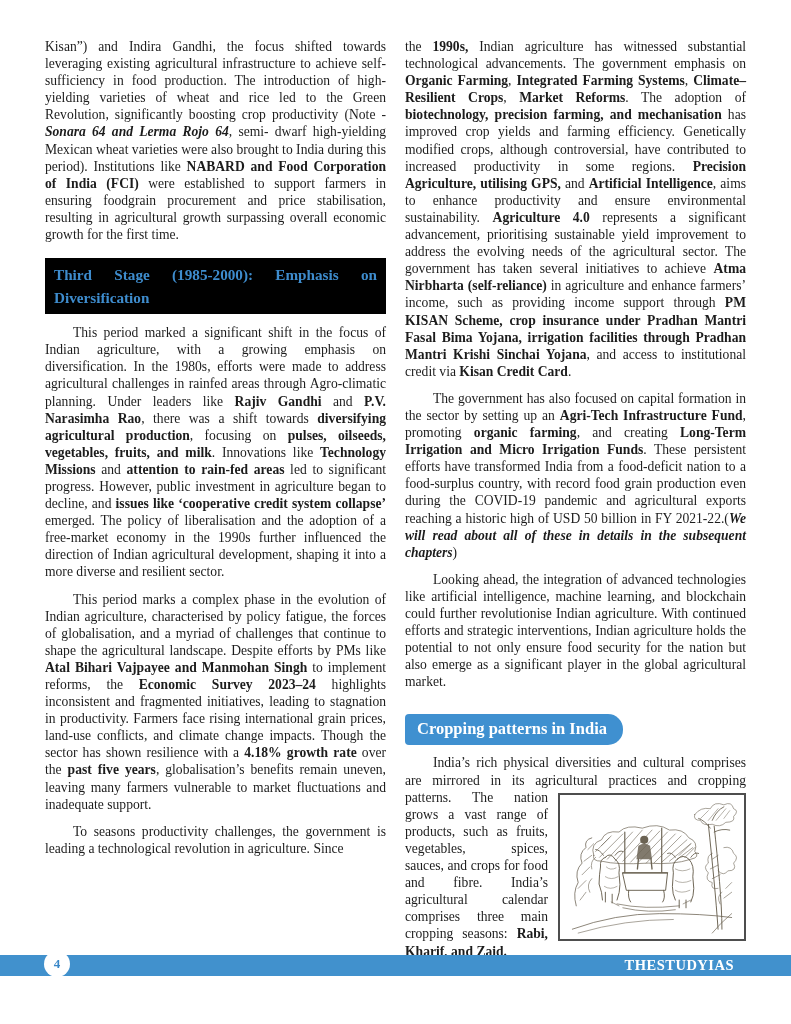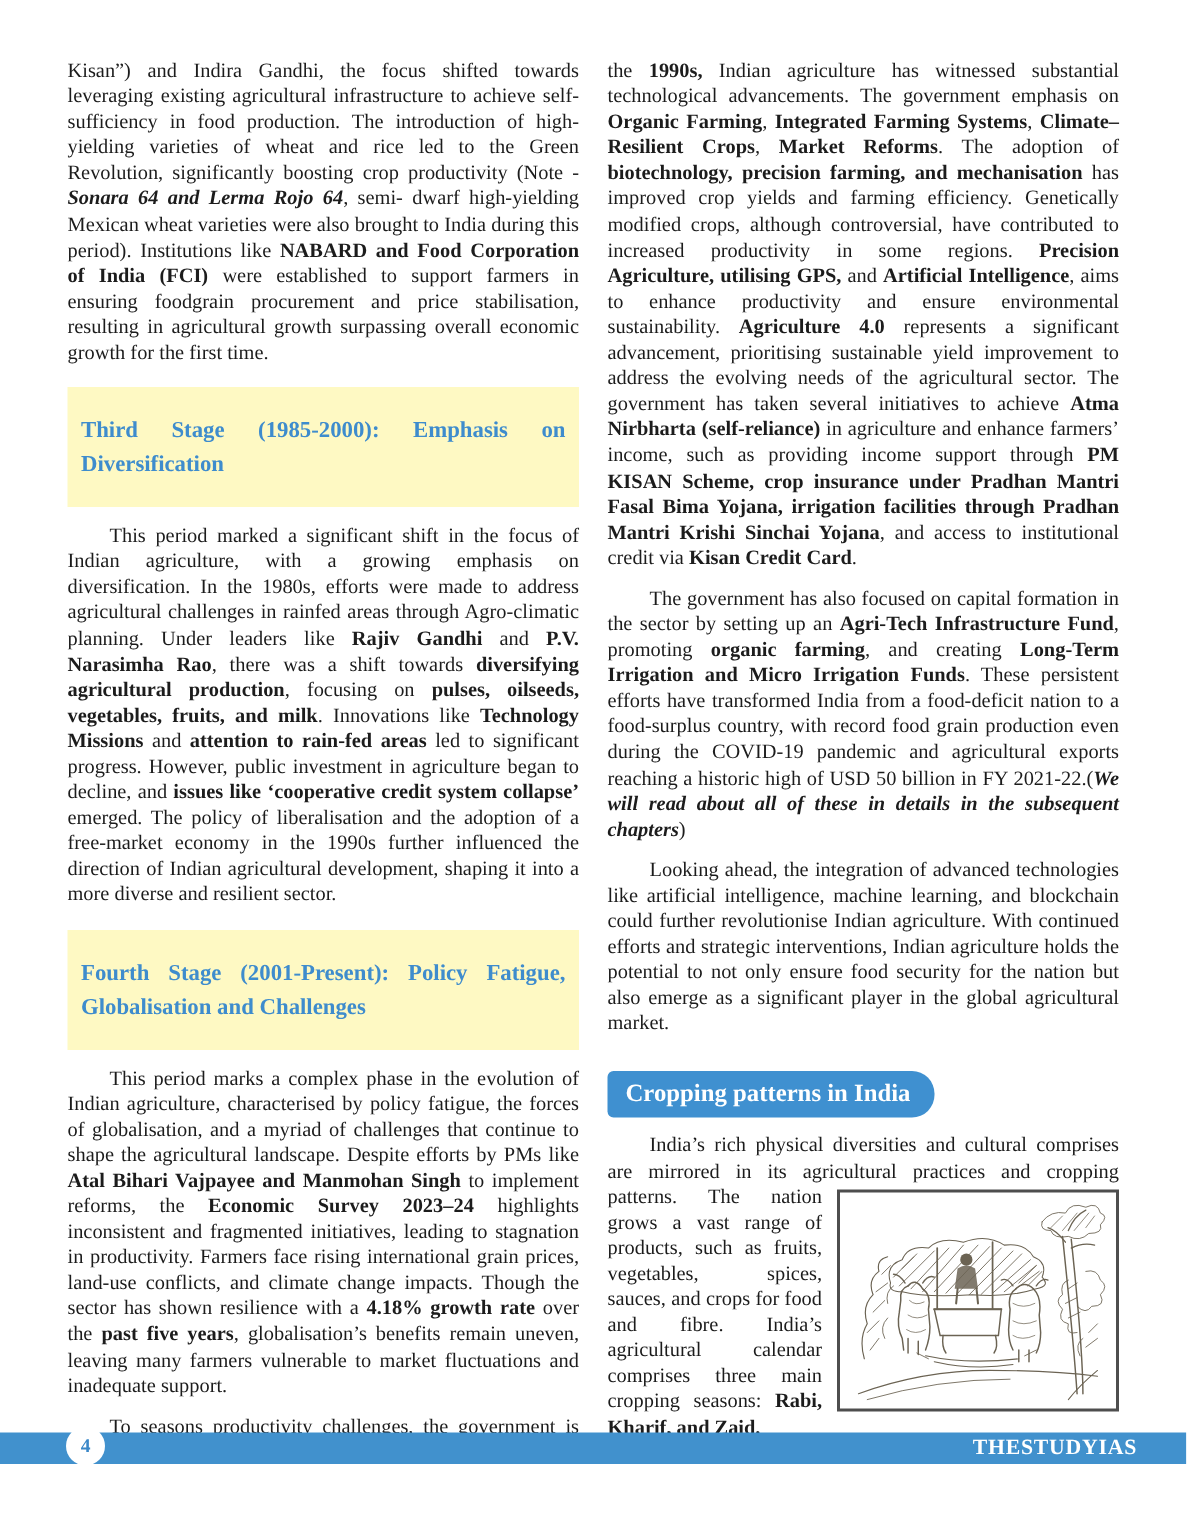--- a/index.html
+++ b/index.html
@@ -19,26 +19,26 @@
   .col{width:341px;}
   .body-p{
     margin:0 0 10px 0;
     font-size:13.6px;
     line-height:17.1px;
     text-align:justify;
   }
   .indent{text-indent:28px;}
   .force-justify{text-align-last:justify;margin-bottom:0;}
   .heading-box{
-    background:#fef9c3;
+    background:#000000;
     color:#3e8ccd;
     font-weight:bold;
     font-size:15.2px;
     line-height:23px;
-    padding:17px 9px;
+    padding:5px 9px;
     margin:15px 0 10px 0;
     text-align:justify;
   }
   .pill{
     display:inline-block;
     background:#3f90d0;
     color:#ffffff;
     font-weight:bold;
     font-size:16.5px;
     line-height:22px;
@@ -70,40 +70,39 @@
     background:#ffffff;
     border-radius:50%;
     color:#3a87c8;
     font-weight:bold;
     font-size:13px;
     line-height:26px;
     text-align:center;
   }
   .brand{
     position:absolute;
-    right:33px;top:0;
+    right:57px;top:0;
     height:21px;
     color:#ffffff;
     font-weight:bold;
     font-size:14.5px;
     line-height:21px;
     letter-spacing:0.5px;
   }
 </style>
 </head>
 <body>
 
 <div class="page">
   <div class="columns">
 
     <div class="col">
       <p class="body-p">Kisan”) and Indira Gandhi, the focus shifted towards leveraging existing agricultural infrastructure to achieve self-sufficiency in food production. The introduction of high-yielding varieties of wheat and rice led to the Green Revolution, significantly boosting crop productivity (Note - <b><i>Sonara 64 and Lerma Rojo 64</i></b>, semi- dwarf high-yielding Mexican wheat varieties were also brought to India during this period). Institutions like <b>NABARD and Food Corporation of India (FCI)</b> were established to support farmers in ensuring foodgrain procurement and price stabilisation, resulting in agricultural growth surpassing overall economic growth for the first time.</p>
       <div class="heading-box">Third Stage (1985-2000): Emphasis on Diversification</div>
       <p class="body-p indent">This period marked a significant shift in the focus of Indian agriculture, with a growing emphasis on diversification. In the 1980s, efforts were made to address agricultural challenges in rainfed areas through Agro-climatic planning. Under leaders like <b>Rajiv Gandhi</b> and <b>P.V. Narasimha Rao</b>, there was a shift towards <b>diversifying agricultural production</b>, focusing on <b>pulses, oilseeds, vegetables, fruits, and milk</b>. Innovations like <b>Technology Missions</b> and <b>attention to rain-fed areas</b> led to significant progress. However, public investment in agriculture began to decline, and <b>issues like ‘cooperative credit system collapse’</b> emerged. The policy of liberalisation and the adoption of a free-market economy in the 1990s further influenced the direction of Indian agricultural development, shaping it into a more diverse and resilient sector.</p>
-      <div class="heading-box">Fourth Stage (2001-Present): Policy Fatigue, Globalisation and Challenges</div>
       <p class="body-p indent">This period marks a complex phase in the evolution of Indian agriculture, characterised by policy fatigue, the forces of globalisation, and a myriad of challenges that continue to shape the agricultural landscape. Despite efforts by PMs like <b>Atal Bihari Vajpayee and Manmohan Singh</b> to implement reforms, the <b>Economic Survey 2023–24</b> highlights inconsistent and fragmented initiatives, leading to stagnation in productivity. Farmers face rising international grain prices, land-use conflicts, and climate change impacts. Though the sector has shown resilience with a <b>4.18% growth rate</b> over the <b>past five years</b>, globalisation’s benefits remain uneven, leaving many farmers vulnerable to market fluctuations and inadequate support.</p>
       <p class="body-p indent">To seasons productivity challenges, the government is leading a technological revolution in agriculture.  Since</p>
     </div>
 
     <div class="col">
       <p class="body-p">the <b>1990s,</b> Indian agriculture has witnessed substantial technological advancements. The government emphasis on <b>Organic Farming</b>, <b>Integrated Farming Systems</b>, <b>Climate–Resilient Crops</b>, <b>Market Reforms</b>. The adoption of <b>biotechnology, precision farming, and mechanisation</b> has improved crop yields and farming efficiency. Genetically modified crops, although controversial, have contributed to increased productivity in some regions. <b>Precision Agriculture, utilising GPS,</b> and <b>Artificial Intelligence</b>, aims to enhance productivity and ensure environmental sustainability. <b>Agriculture 4.0</b> represents a significant advancement, prioritising sustainable yield improvement to address the evolving needs of the agricultural sector. The government has taken several initiatives to achieve <b>Atma Nirbharta (self-reliance)</b> in agriculture and enhance farmers’ income, such as providing income support through <b>PM KISAN Scheme, crop insurance under Pradhan Mantri Fasal Bima Yojana, irrigation facilities through Pradhan Mantri Krishi Sinchai Yojana</b>, and access to institutional credit via <b>Kisan Credit Card</b>.</p>
       <p class="body-p indent">The government has also focused on capital formation in the sector by setting up an <b>Agri-Tech Infrastructure Fund</b>, promoting <b>organic farming</b>, and creating <b>Long-Term Irrigation and Micro Irrigation Funds</b>. These persistent efforts have transformed India from a food-deficit nation to a food-surplus country, with record food grain production even during the COVID-19 pandemic and agricultural exports reaching a historic high of USD 50 billion in FY 2021-22.(<b><i>We will read about all of these in details in the subsequent chapters</i></b>)</p>
       <p class="body-p indent">Looking ahead, the integration of advanced technologies like artificial intelligence, machine learning, and blockchain could further revolutionise Indian agriculture. With continued efforts and strategic interventions, Indian agriculture holds the potential to not only ensure food security for the nation but also emerge as a significant player in the global agricultural market.</p>
       <div>
         <span class="pill">Cropping patterns in India</span>

